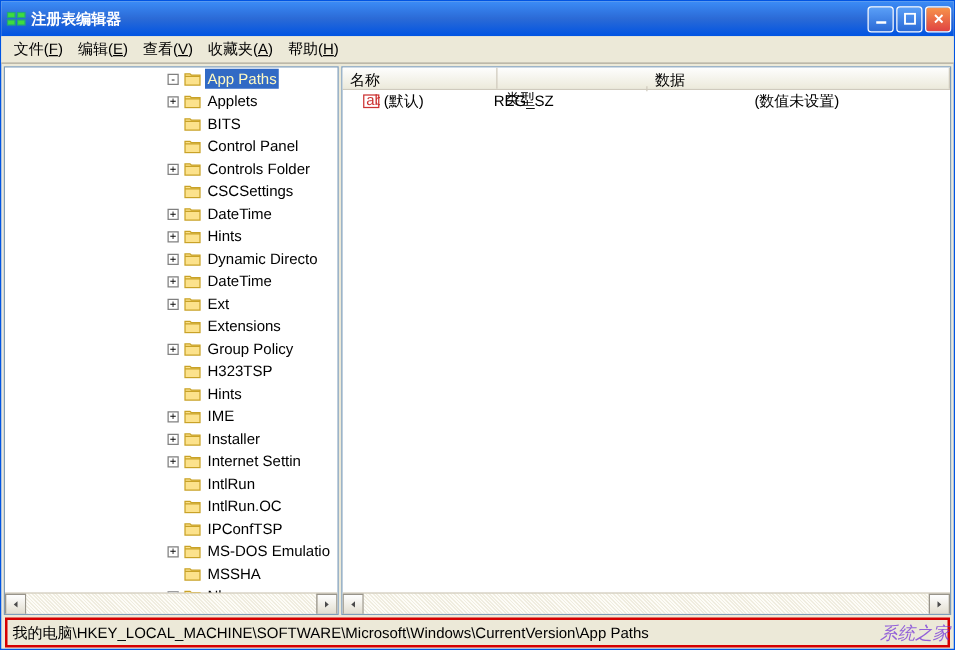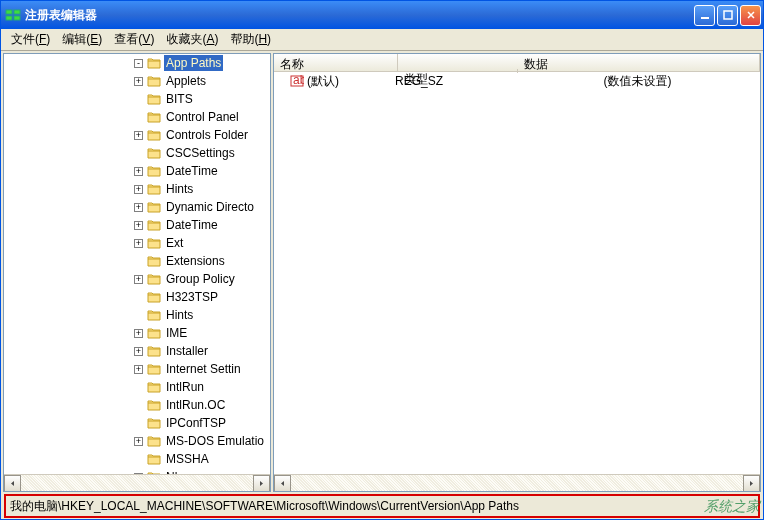--- a/index.html
+++ b/index.html
@@ -35,21 +35,21 @@
 .col-name { width: 124px; }
 .col-type { width: 120px; margin-top: 15px; }
 .col-data { flex: 1; }
 .list-body { flex: 1; overflow: hidden; }
 .list-row { height: 18px; display: flex; align-items: center; }
 .cell-name { width: 115px; padding-left: 16px; display: flex; align-items: center; }
 .cell-type { width: 120px; padding-left: 6px; }
 .cell-data { flex: 1; padding-left: 6px; text-align: center; }
 .reg-icon { width: 14px; height: 14px; margin-right: 3px; }
 .statusbar { height: 24px; background: #ece9d8; border: 2px solid #d60000; display: flex; align-items: center; padding: 0 4px; margin: 0 3px 1px 3px; }
-.watermark { position: absolute; right: 4px; bottom: 4px; color: #15803d; font-size: 14px; font-style: italic; opacity: 0.7; pointer-events: none; }
+.watermark { position: absolute; right: 4px; bottom: 4px; color: #6d28d9; font-size: 14px; font-style: italic; opacity: 0.7; pointer-events: none; }
 </style>
 </head>
 <body>
 
 <div class="window">
   <div class="titlebar">
     <svg class="titlebar-icon" viewBox="0 0 16 16">
         <rect x="1" y="3" width="6" height="4" fill="#3edc3e" stroke="#2a7"></rect>
         <rect x="9" y="3" width="6" height="4" fill="#3edc3e" stroke="#2a7"></rect>
         <rect x="1" y="9" width="6" height="4" fill="#3edc3e" stroke="#2a7"></rect>

